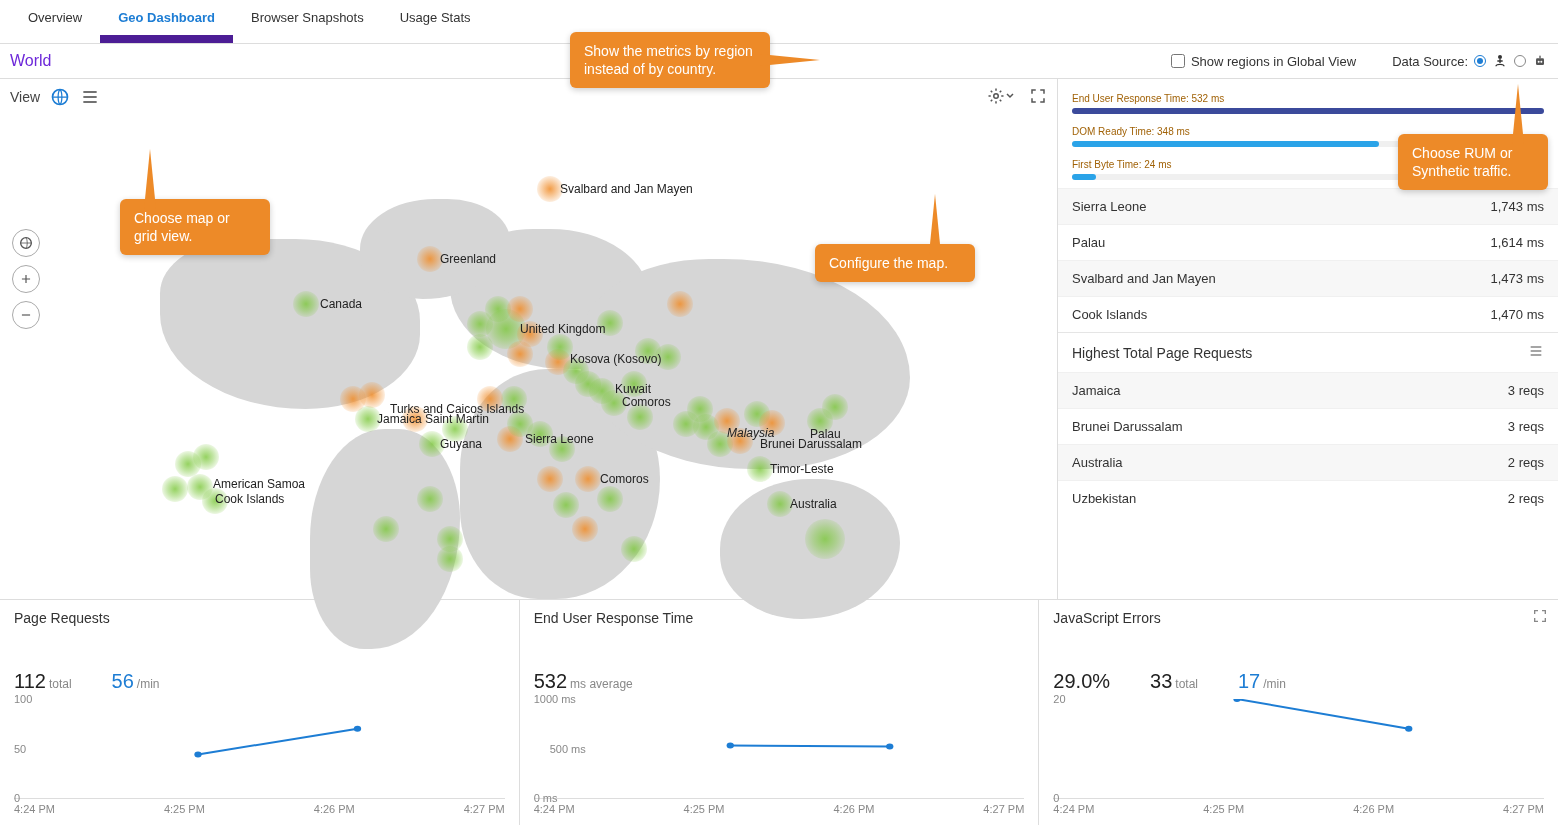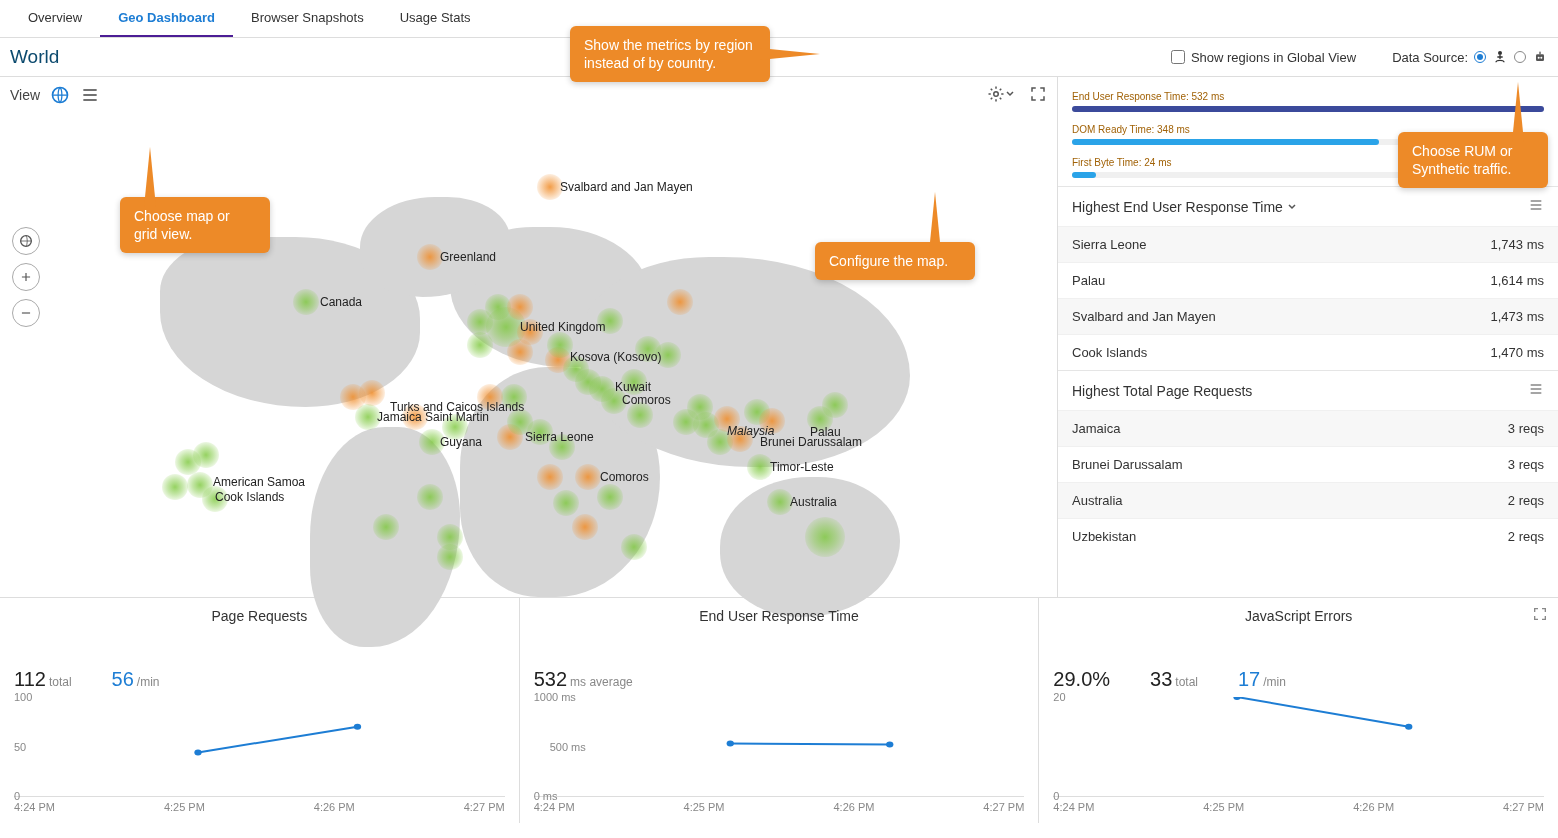--- a/index.html
+++ b/index.html
@@ -1,21 +1,21 @@
 <!DOCTYPE html>
 <html><head>
 <meta charset="utf-8">
 <style>
 * { box-sizing: border-box; margin: 0; padding: 0; }
 body { font-family: -apple-system, "Segoe UI", Arial, sans-serif; font-size: 13px; color: #333; background: #fff; width: 1558px; }
 .tabs { display: flex; border-bottom: 1px solid #ddd; padding: 0 10px; }
 .tab { padding: 10px 18px; cursor: pointer; color: #333; }
-.tab.active { color: #1d7dd4; border-bottom: 2px solid #4c1d95; font-weight: 600; }
+.tab.active { color: #1d7dd4; border-bottom: 8px solid #4c1d95; font-weight: 600; }
 .subhead { display: flex; align-items: center; border-bottom: 1px solid #ddd; padding: 8px 10px; position: relative; }
-.breadcrumb { font-size: 19px; color: #0c4a6e; }
+.breadcrumb { font-size: 16px; color: #6d28d9; }
 .sub-right { margin-left: auto; display: flex; align-items: center; gap: 6px; }
 .checkbox { display: flex; align-items: center; gap: 6px; margin-right: 30px; }
 .checkbox input { width: 14px; height: 14px; }
 .radio-dot { width:12px; height:12px; border:1px solid #888; border-radius:50%; display:inline-block; position:relative; }
 .radio-dot.sel { border-color:#1d7dd4; }
 .radio-dot.sel::after { content:""; width:6px; height:6px; background:#1d7dd4; border-radius:50%; position:absolute; top:2px; left:2px; }
 .ds-icon { width:16px; height:16px; }
 .main-row { display: flex; border-bottom: 1px solid #ddd; }
 .map-area { flex: 1; position: relative; height: 520px; border-right: 1px solid #ddd; }
 .view-row { display:flex; align-items:center; gap:10px; padding:8px 10px; }
@@ -39,21 +39,21 @@
 .bar-fill { height:6px; border-radius:3px; }
 .sect-head { display:flex; align-items:center; padding:10px 14px; border-top:1px solid #e5e5e5; font-size:14px; color:#333; }
 .sect-head .list-ico { margin-left:auto; color:#888; }
 .row-item { display:flex; padding:10px 14px; font-size:13px; border-top:1px solid #f0f0f0; }
 .row-item:nth-child(odd) { }
 .row-alt { background:#f7f7f7; }
 .row-item .val { margin-left:auto; color:#333; }
 .callout { position:absolute; background:#ed8a28; color:#fff; padding:10px 14px; border-radius:6px; font-size:14px; line-height:1.3; box-shadow:0 2px 6px rgba(0,0,0,.2); z-index:50; }
 .callout .tip-r { position:absolute; right:-50px; top:50%; width:0; height:0; border-top:6px solid transparent; border-bottom:6px solid transparent; border-left:60px solid #ed8a28; transform:translateY(-50%); }
 .callout .tip-u { position:absolute; top:-50px; left:50%; width:0; height:0; border-left:6px solid transparent; border-right:6px solid transparent; border-bottom:60px solid #ed8a28; transform:translateX(-50%); }
-.bottom-row { display:flex;text-align:center; }
+.bottom-row { display:flex; }
 .bottom-panel { flex:1; padding:10px 14px; border-right:1px solid #ddd; position:relative; }
 .bottom-panel:last-child { border-right:none; }
 .bp-title { font-size:14px; color:#333; margin-bottom:6px; }
 .bp-stats { display:flex; gap:40px; align-items:baseline; margin-bottom:6px;margin-top:44px; }
 .bp-num { font-size:20px; color:#222; }
 .bp-unit { font-size:12px; color:#888; margin-left:3px; }
 .bp-num2 { font-size:20px; color:#1d7dd4; }
 .mini-chart { position:relative; height:100px; border-bottom:1px solid #ddd; }
 .y-tick { position:absolute; left:0; font-size:11px; color:#888; transform:translateY(-50%); }
 .x-axis { display:flex; justify-content:space-between; font-size:11px; color:#888; padding-top:4px; }
@@ -281,31 +281,20 @@
           <div class="bar-fill" id="bar-dom" style="width: 65%; background: rgb(42, 163, 232);"></div>
         </div>
     </div>
     <div class="metric">
       <div class="metric-label">First Byte Time: 24 ms</div>
       <div class="bar-track">
           <div class="bar-fill" id="bar-fb" style="width: 5%; background: rgb(42, 163, 232);"></div>
         </div>
     </div>
 
-    <div class="sect-head">
-      <span>Highest End User Response Time</span>
-      <svg width="10" height="10" viewBox="0 0 10 10" style="margin-left:4px;">
-          <path d="M2 3l3 3 3-3" fill="none" stroke="#555" stroke-width="1.5"></path>
-        </svg>
-      <span class="list-ico">
-        <svg width="16" height="16" viewBox="0 0 24 24">
-            <path d="M4 6h16M4 12h16M4 18h16" stroke="#888" stroke-width="2"></path>
-          </svg>
-      </span>
-    </div>
     <div id="sec1-rows">
         <div class="row-item row-alt">
           <span>Sierra Leone</span>
           <span class="val">1,743 ms</span>
         </div>
         <div class="row-item">
           <span>Palau</span>
           <span class="val">1,614 ms</span>
         </div>
         <div class="row-item row-alt">

